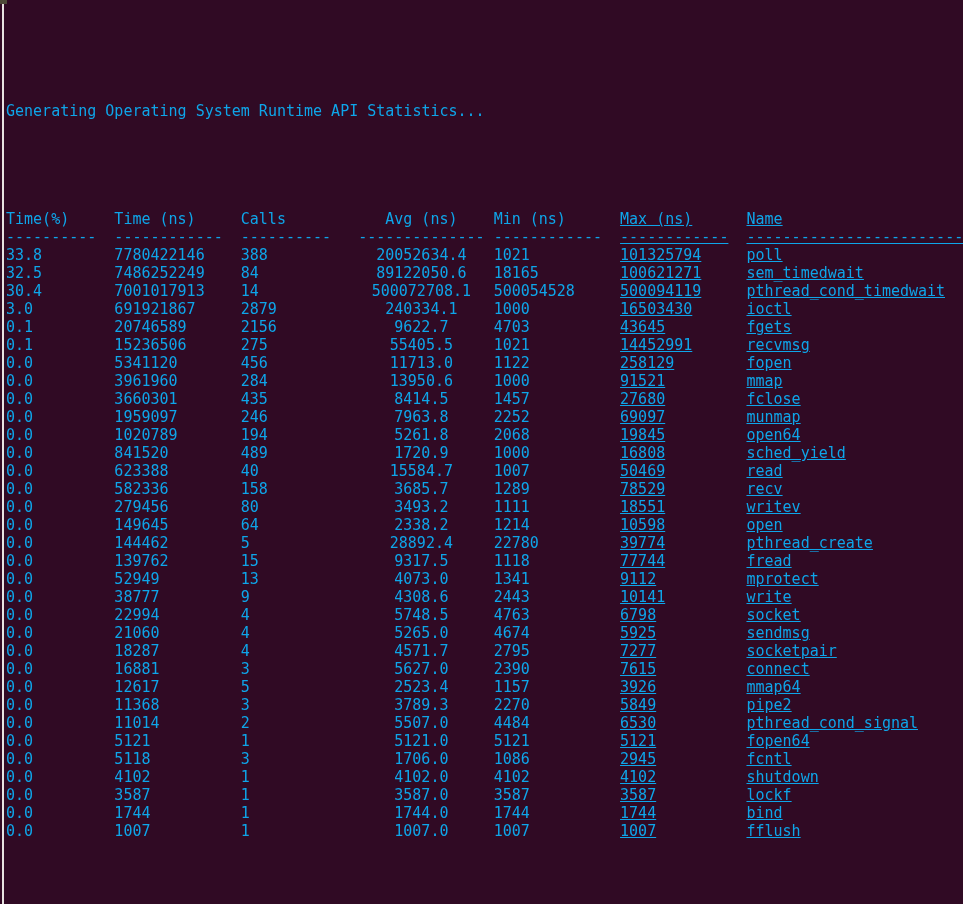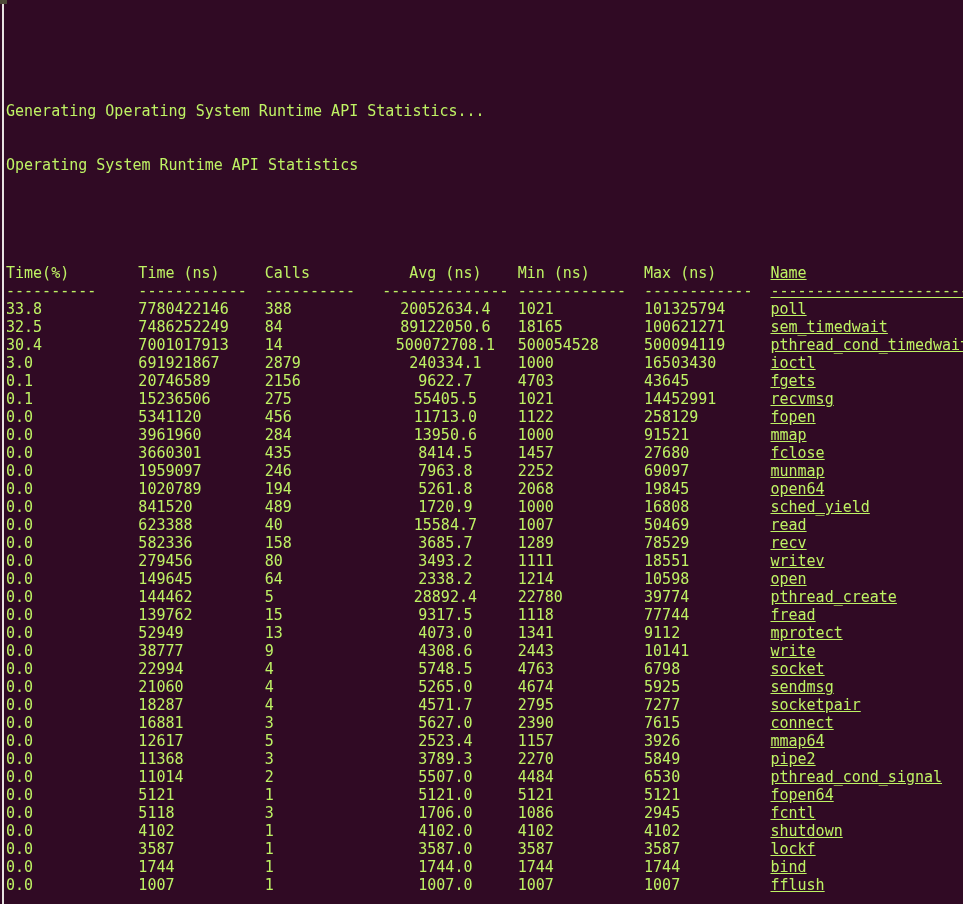--- a/index.html
+++ b/index.html
@@ -16,48 +16,47 @@
     background: #4d4a38;
   }
   .edge-line {
     position: absolute; left: 2px; top: 4px; bottom: 0;
     width: 2px;
     background: #e7e3e1;
   }
   .content {
     position: absolute; left: 6px; top: 12px; right: 0; bottom: 0;
     font: 15px/18px "DejaVu Sans Mono", monospace;
-    color: #bef264;
+    color: #0ea5e9;
     white-space: pre;
     overflow: hidden;
   }
   .line { height: 18px; }
   .blank { height: 18px; }
   .row { display: flex; height: 18px; }
   .row span { flex: 0 0 auto; overflow: hidden; white-space: pre; }
   .c0 { width: 12ch; }
-  .c1 { width: 14ch; margin-left: 24px; }
+  .c1 { width: 14ch; }
   .c2 { width: 12ch; }
   .c3 { width: 16ch; text-align: center; }
   .c4 { width: 14ch; }
-  .c5 { width: 14ch; }
+  .c5 { width: 14ch; text-decoration: underline; }
   .c6 { flex: 1 1 auto; min-width: 0; text-decoration: underline; }
 </style>
 </head>
 <body>
 
 <div style="position:absolute;inset:0;">
   <div class="edge-patch"></div>
   <div class="edge-line"></div>
 
   <div class="content">
 
     <section>
       <div class="line">Generating Operating System Runtime API Statistics...</div>
-      <div class="line">Operating System Runtime API Statistics</div>
       <div class="blank"></div>
       <div id="osrt-table"><div class="row"><span class="c0">Time(%)</span><span class="c1">Time (ns)</span><span class="c2">Calls</span><span class="c3">Avg (ns)</span><span class="c4">Min (ns)</span><span class="c5">Max (ns)</span><span class="c6">Name</span></div><div class="row"><span class="c0">----------</span><span class="c1">------------</span><span class="c2">----------</span><span class="c3">--------------</span><span class="c4">------------</span><span class="c5">------------</span><span class="c6">--------------------------------------------</span></div><div class="row"><span class="c0">33.8</span><span class="c1">7780422146</span><span class="c2">388</span><span class="c3">20052634.4</span><span class="c4">1021</span><span class="c5">101325794</span><span class="c6">poll</span></div><div class="row"><span class="c0">32.5</span><span class="c1">7486252249</span><span class="c2">84</span><span class="c3">89122050.6</span><span class="c4">18165</span><span class="c5">100621271</span><span class="c6">sem_timedwait</span></div><div class="row"><span class="c0">30.4</span><span class="c1">7001017913</span><span class="c2">14</span><span class="c3">500072708.1</span><span class="c4">500054528</span><span class="c5">500094119</span><span class="c6">pthread_cond_timedwait</span></div><div class="row"><span class="c0">3.0</span><span class="c1">691921867</span><span class="c2">2879</span><span class="c3">240334.1</span><span class="c4">1000</span><span class="c5">16503430</span><span class="c6">ioctl</span></div><div class="row"><span class="c0">0.1</span><span class="c1">20746589</span><span class="c2">2156</span><span class="c3">9622.7</span><span class="c4">4703</span><span class="c5">43645</span><span class="c6">fgets</span></div><div class="row"><span class="c0">0.1</span><span class="c1">15236506</span><span class="c2">275</span><span class="c3">55405.5</span><span class="c4">1021</span><span class="c5">14452991</span><span class="c6">recvmsg</span></div><div class="row"><span class="c0">0.0</span><span class="c1">5341120</span><span class="c2">456</span><span class="c3">11713.0</span><span class="c4">1122</span><span class="c5">258129</span><span class="c6">fopen</span></div><div class="row"><span class="c0">0.0</span><span class="c1">3961960</span><span class="c2">284</span><span class="c3">13950.6</span><span class="c4">1000</span><span class="c5">91521</span><span class="c6">mmap</span></div><div class="row"><span class="c0">0.0</span><span class="c1">3660301</span><span class="c2">435</span><span class="c3">8414.5</span><span class="c4">1457</span><span class="c5">27680</span><span class="c6">fclose</span></div><div class="row"><span class="c0">0.0</span><span class="c1">1959097</span><span class="c2">246</span><span class="c3">7963.8</span><span class="c4">2252</span><span class="c5">69097</span><span class="c6">munmap</span></div><div class="row"><span class="c0">0.0</span><span class="c1">1020789</span><span class="c2">194</span><span class="c3">5261.8</span><span class="c4">2068</span><span class="c5">19845</span><span class="c6">open64</span></div><div class="row"><span class="c0">0.0</span><span class="c1">841520</span><span class="c2">489</span><span class="c3">1720.9</span><span class="c4">1000</span><span class="c5">16808</span><span class="c6">sched_yield</span></div><div class="row"><span class="c0">0.0</span><span class="c1">623388</span><span class="c2">40</span><span class="c3">15584.7</span><span class="c4">1007</span><span class="c5">50469</span><span class="c6">read</span></div><div class="row"><span class="c0">0.0</span><span class="c1">582336</span><span class="c2">158</span><span class="c3">3685.7</span><span class="c4">1289</span><span class="c5">78529</span><span class="c6">recv</span></div><div class="row"><span class="c0">0.0</span><span class="c1">279456</span><span class="c2">80</span><span class="c3">3493.2</span><span class="c4">1111</span><span class="c5">18551</span><span class="c6">writev</span></div><div class="row"><span class="c0">0.0</span><span class="c1">149645</span><span class="c2">64</span><span class="c3">2338.2</span><span class="c4">1214</span><span class="c5">10598</span><span class="c6">open</span></div><div class="row"><span class="c0">0.0</span><span class="c1">144462</span><span class="c2">5</span><span class="c3">28892.4</span><span class="c4">22780</span><span class="c5">39774</span><span class="c6">pthread_create</span></div><div class="row"><span class="c0">0.0</span><span class="c1">139762</span><span class="c2">15</span><span class="c3">9317.5</span><span class="c4">1118</span><span class="c5">77744</span><span class="c6">fread</span></div><div class="row"><span class="c0">0.0</span><span class="c1">52949</span><span class="c2">13</span><span class="c3">4073.0</span><span class="c4">1341</span><span class="c5">9112</span><span class="c6">mprotect</span></div><div class="row"><span class="c0">0.0</span><span class="c1">38777</span><span class="c2">9</span><span class="c3">4308.6</span><span class="c4">2443</span><span class="c5">10141</span><span class="c6">write</span></div><div class="row"><span class="c0">0.0</span><span class="c1">22994</span><span class="c2">4</span><span class="c3">5748.5</span><span class="c4">4763</span><span class="c5">6798</span><span class="c6">socket</span></div><div class="row"><span class="c0">0.0</span><span class="c1">21060</span><span class="c2">4</span><span class="c3">5265.0</span><span class="c4">4674</span><span class="c5">5925</span><span class="c6">sendmsg</span></div><div class="row"><span class="c0">0.0</span><span class="c1">18287</span><span class="c2">4</span><span class="c3">4571.7</span><span class="c4">2795</span><span class="c5">7277</span><span class="c6">socketpair</span></div><div class="row"><span class="c0">0.0</span><span class="c1">16881</span><span class="c2">3</span><span class="c3">5627.0</span><span class="c4">2390</span><span class="c5">7615</span><span class="c6">connect</span></div><div class="row"><span class="c0">0.0</span><span class="c1">12617</span><span class="c2">5</span><span class="c3">2523.4</span><span class="c4">1157</span><span class="c5">3926</span><span class="c6">mmap64</span></div><div class="row"><span class="c0">0.0</span><span class="c1">11368</span><span class="c2">3</span><span class="c3">3789.3</span><span class="c4">2270</span><span class="c5">5849</span><span class="c6">pipe2</span></div><div class="row"><span class="c0">0.0</span><span class="c1">11014</span><span class="c2">2</span><span class="c3">5507.0</span><span class="c4">4484</span><span class="c5">6530</span><span class="c6">pthread_cond_signal</span></div><div class="row"><span class="c0">0.0</span><span class="c1">5121</span><span class="c2">1</span><span class="c3">5121.0</span><span class="c4">5121</span><span class="c5">5121</span><span class="c6">fopen64</span></div><div class="row"><span class="c0">0.0</span><span class="c1">5118</span><span class="c2">3</span><span class="c3">1706.0</span><span class="c4">1086</span><span class="c5">2945</span><span class="c6">fcntl</span></div><div class="row"><span class="c0">0.0</span><span class="c1">4102</span><span class="c2">1</span><span class="c3">4102.0</span><span class="c4">4102</span><span class="c5">4102</span><span class="c6">shutdown</span></div><div class="row"><span class="c0">0.0</span><span class="c1">3587</span><span class="c2">1</span><span class="c3">3587.0</span><span class="c4">3587</span><span class="c5">3587</span><span class="c6">lockf</span></div><div class="row"><span class="c0">0.0</span><span class="c1">1744</span><span class="c2">1</span><span class="c3">1744.0</span><span class="c4">1744</span><span class="c5">1744</span><span class="c6">bind</span></div><div class="row"><span class="c0">0.0</span><span class="c1">1007</span><span class="c2">1</span><span class="c3">1007.0</span><span class="c4">1007</span><span class="c5">1007</span><span class="c6">fflush</span></div></div>
     </section>
 
     
 
     
 
   </div>
 </div>

